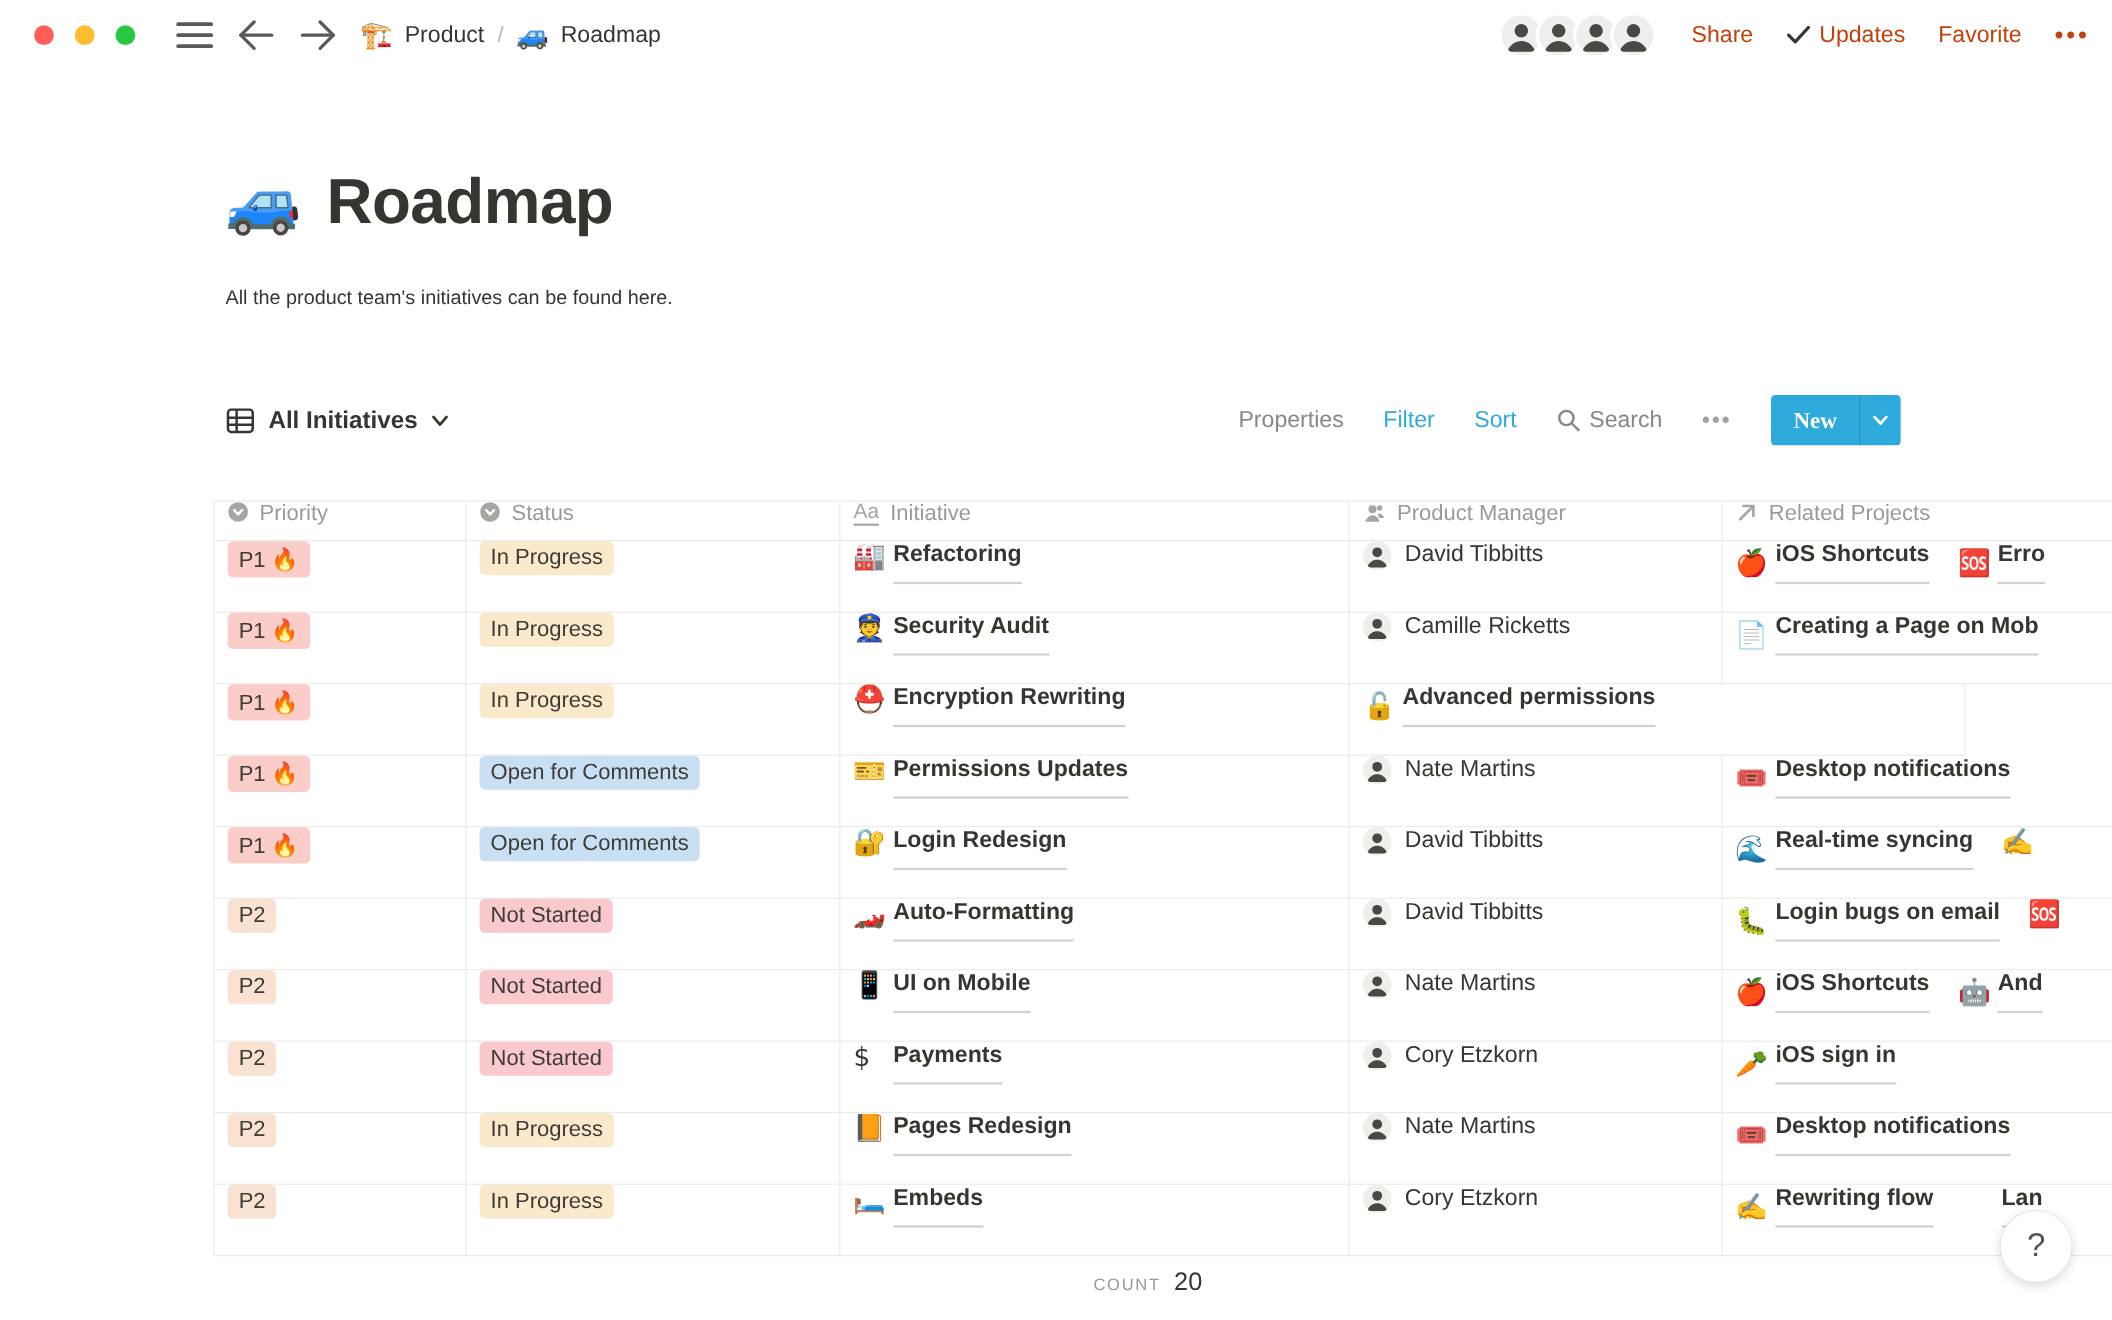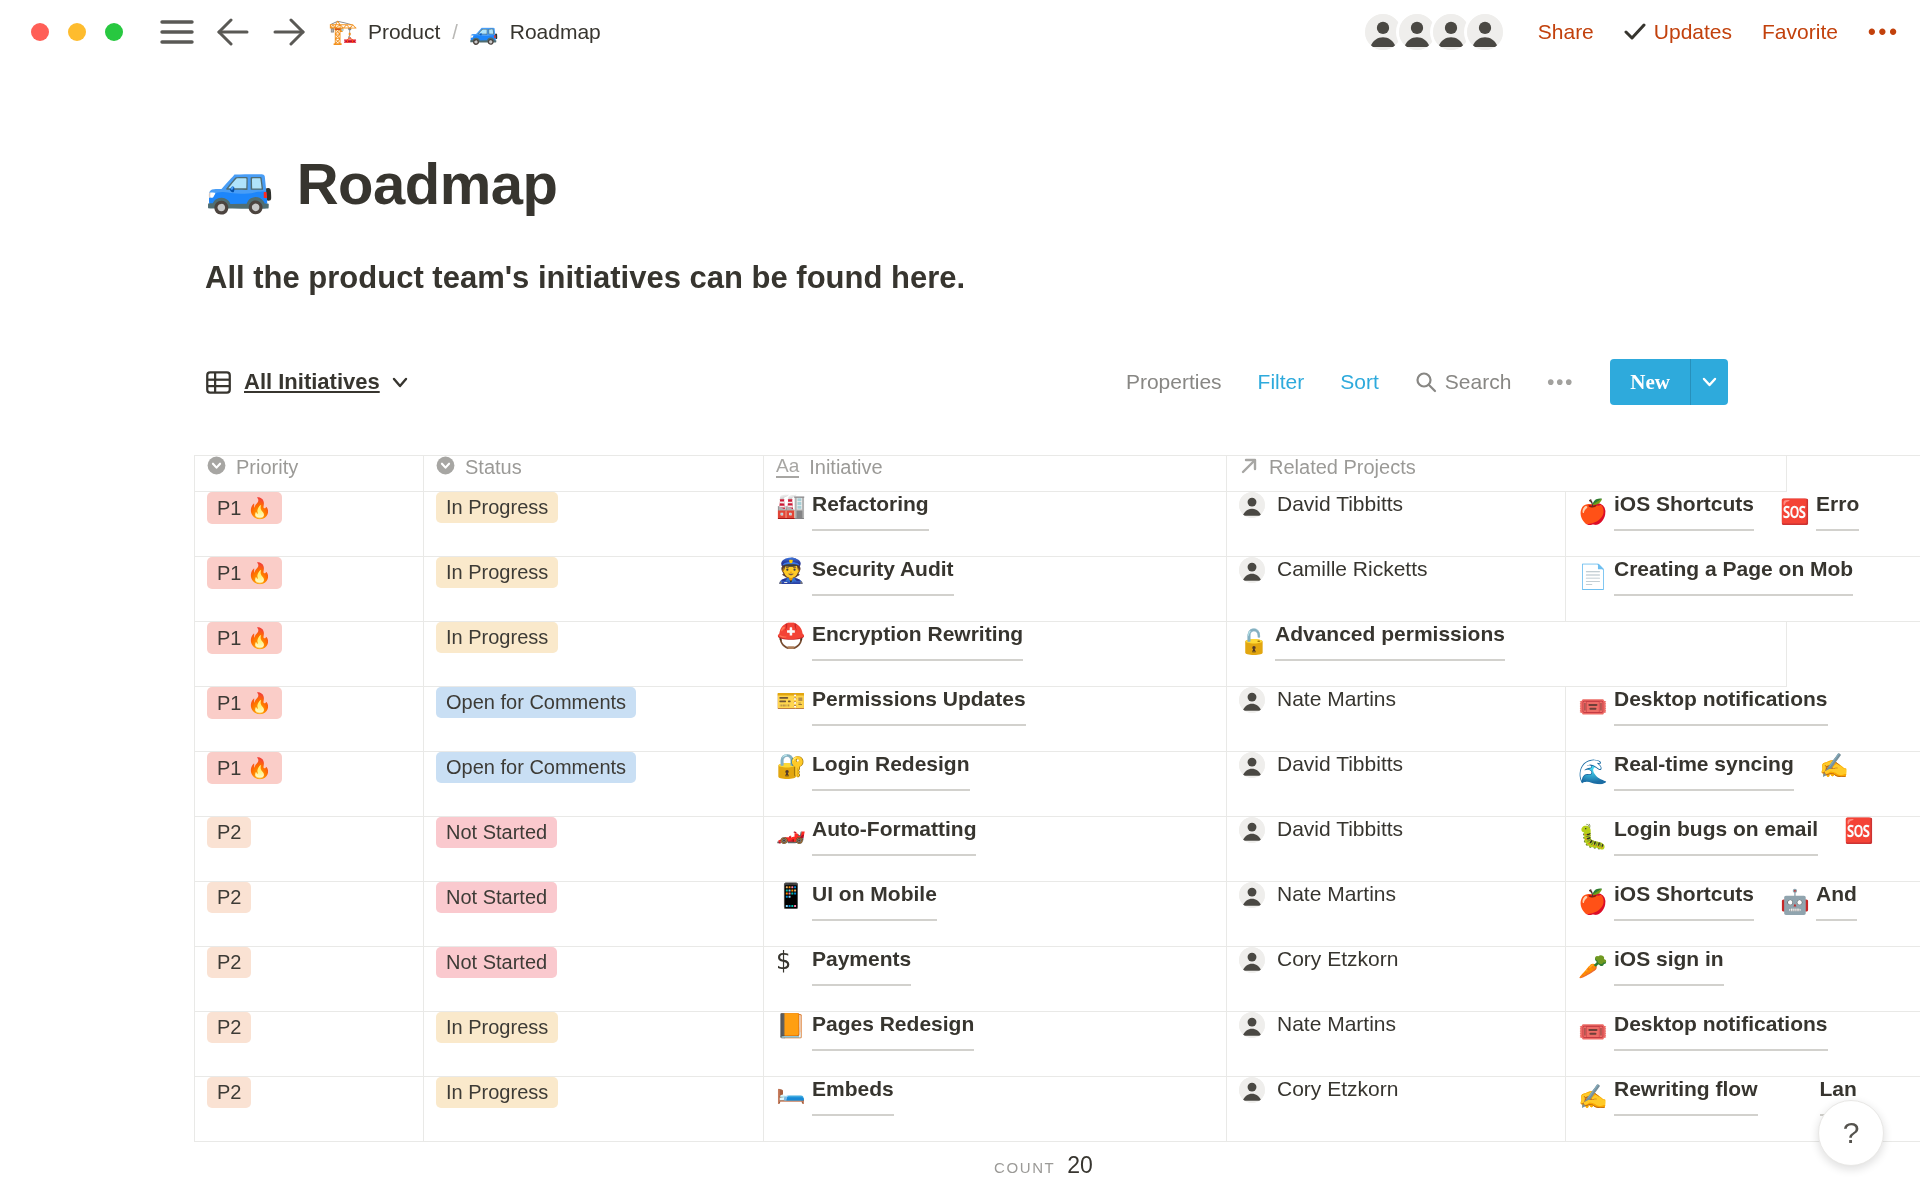--- a/index.html
+++ b/index.html
@@ -24,26 +24,26 @@
   .avatar-stack .avatar:first-child { margin-left:0; }
   .avatar { border-radius:50%; background:#F1F0EE; overflow:hidden; display:inline-flex; flex:none; }
   .avatar svg { width:100%; height:100%; }
   .topbar-action { font-size:21px; color:#c2410c; cursor:pointer; display:flex; align-items:center; gap:8px; }
   .dots { letter-spacing:3px; font-size:22px; font-weight:700; }
 
   
   .page-title { position:absolute; left:205px; top:150px; display:flex; align-items:center; gap:22px; }
   .page-title .emoji { font-size:56px; }
   .page-title h1 { font-size:58px; font-weight:700; letter-spacing:-0.5px; color:#37352F; }
-  .page-desc { position:absolute; left:205px; top:260px; font-size:31px; color:#37352F;font-weight:bold; }
+  .page-desc { position:absolute; left:205px; top:260px; font-size:18px; color:#37352F; }
 
   
   .toolbar { position:absolute; left:205px; top:358px; width:1523px; height:48px;
     display:flex; align-items:center; }
-  .view-switch { display:flex; align-items:center; gap:12px; cursor:pointer;text-decoration:underline; }
+  .view-switch { display:flex; align-items:center; gap:12px; cursor:pointer; }
   .view-switch .label { font-size:22px; font-weight:700; }
   .toolbar-right { margin-left:auto; display:flex; align-items:center; gap:36px; }
   .tb-link { font-size:21px; cursor:pointer; }
   .tb-gray { color:#888784; }
   .tb-blue { color:#2EAADC; }
   .tb-search { display:flex; align-items:center; gap:8px; color:#888784; }
   .tb-dots { color:#A2A19E; letter-spacing:2px; font-size:20px; font-weight:700; cursor:pointer; }
   .new-btn { display:flex; align-items:stretch; height:46px; border-radius:4px; overflow:hidden; cursor:pointer; }
   .new-btn .main { background:#2EAADC; color:#fff; font-size:21px; font-weight:600;
     display:flex; align-items:center; padding:0 20px;font-family:Liberation Serif, serif; }
@@ -223,20 +223,29 @@
       <svg width="19" height="19" viewBox="0 0 16 16">
           <circle cx="8" cy="8" r="7.5" fill="#A7A6A3"></circle>
           <polyline points="5,6.5 8,9.8 11,6.5" stroke="#fff" stroke-width="1.8" fill="none" stroke-linecap="round" stroke-linejoin="round"></polyline>
         </svg>
       <span>Status</span>
     </div>
     <div class="cell hcell c2">
       <span class="aa-ic">Aa</span>
       <span>Initiative</span>
     </div>
+    <div class="cell hcell c3">
+      <svg width="21" height="21" viewBox="0 0 24 24">
+          <circle cx="10" cy="8" r="4.2" fill="#A7A6A3"></circle>
+          <path d="M2.5 21c1.4-4.6 4.5-6.8 7.5-6.8s6.1 2.2 7.5 6.8z" fill="#A7A6A3"></path>
+          <circle cx="17.5" cy="6.5" r="2.8" fill="#A7A6A3"></circle>
+          <path d="M15.5 12.6c2.8-.6 5.6 1.2 6.5 4.4h-5.2z" fill="#A7A6A3"></path>
+        </svg>
+      <span>Product Manager</span>
+    </div>
     <div class="cell hcell c4">
       <svg width="20" height="20" viewBox="0 0 20 20">
           <g stroke="#A7A6A3" stroke-width="2.4" fill="none" stroke-linecap="round" stroke-linejoin="round">
             <line x1="4" y1="16" x2="15" y2="5"></line>
             <polyline points="7,4 16,4 16,13"></polyline>
           </g>
         </svg>
       <span>Related Projects</span>
     </div>
   </div>

